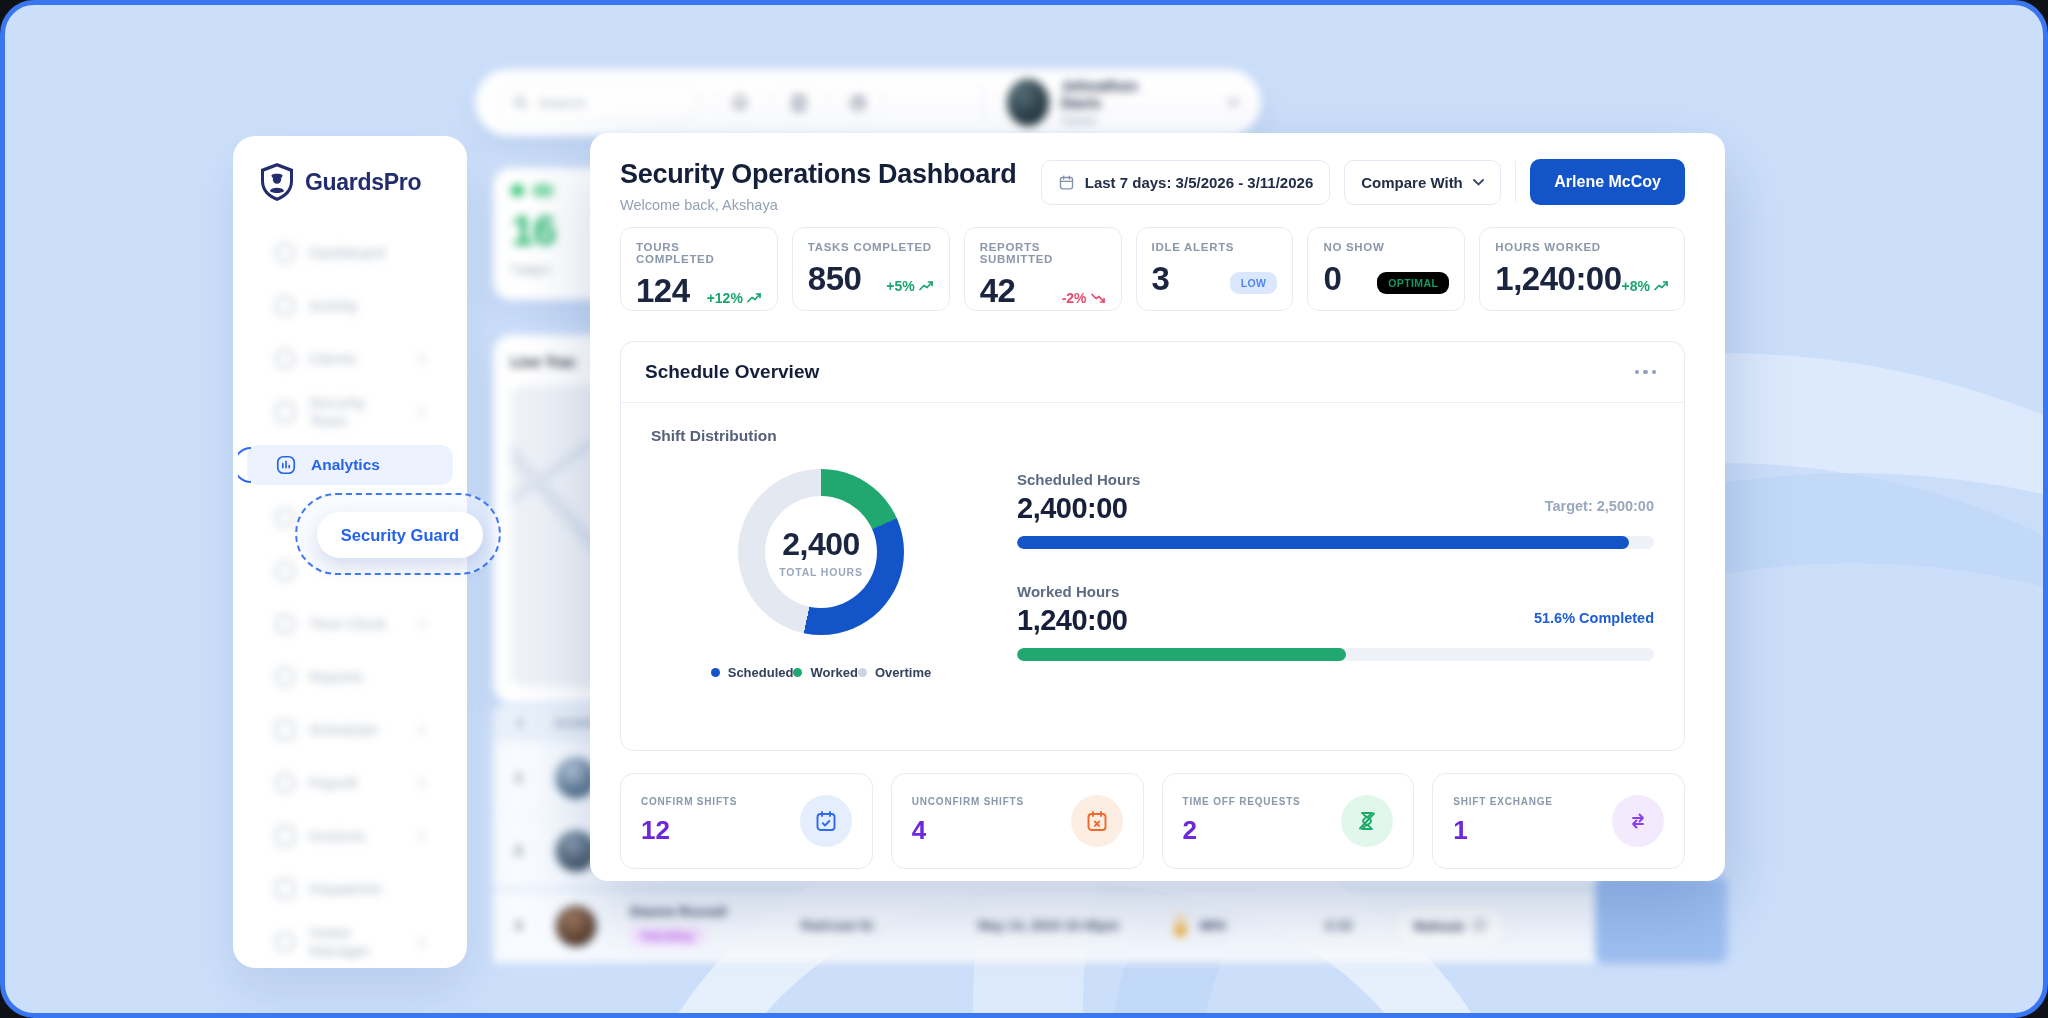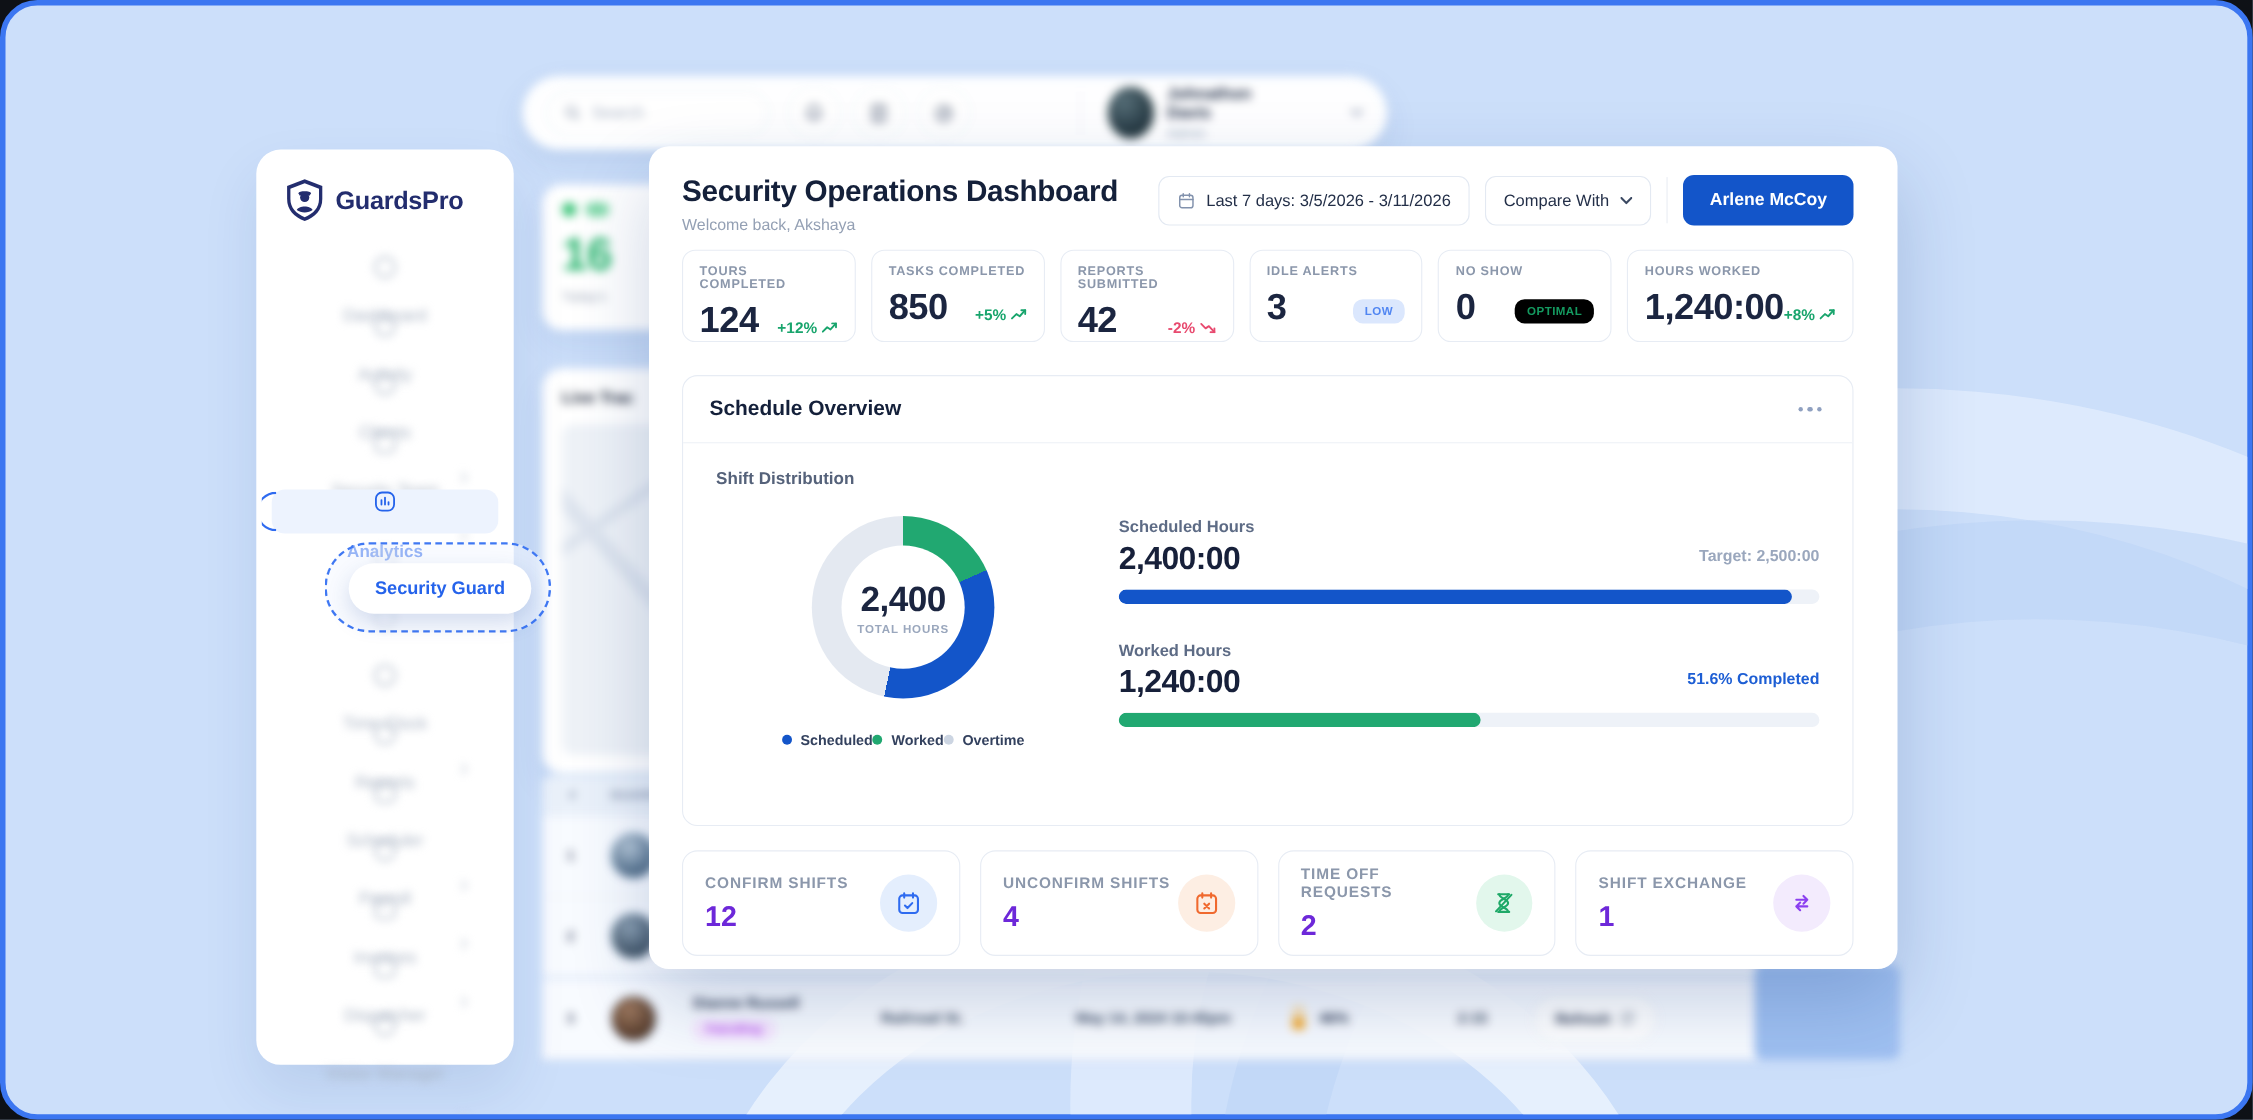--- a/index.html
+++ b/index.html
@@ -95,24 +95,23 @@
   
   .sidebar{
     position:absolute; left:228px; top:131px; width:234px; height:832px;
     background:#fff; border-radius:22px; z-index:4;
     box-shadow:0 24px 50px rgba(23,58,128,.10);
   }
   .logo{ display:flex; align-items:center; gap:10px; padding:26px 0 0 26px; }
   .logo-text{ font-size:23px; font-weight:800; color:#232d6e; letter-spacing:-.3px;}
   .nav{ list-style:none; margin-top:31px; padding:0 14px; }
   .nav li{
-    height:40px; margin-bottom:13px; display:flex; align-items:center; gap:26px;
+    height:40px; margin-bottom:13px; display:flex; align-items:center; gap:14px;
     padding:0 28px; border-radius:12px; color:#a8b2c2; font-size:15.5px; cursor:pointer;
     position:relative;
-    flex-direction:column;
   }
   .nav li.blur{ filter:blur(4px); }
   .nav li.active{ background:#edf3fe; color:#2563eb; font-weight:bold; }
   .nav li.active .arc{ position:absolute; left:-9px; top:2px; }
   .nav-glyph{ width:20px; height:20px; border:2px solid #b9c2cf; border-radius:50%; flex:none;}
   .nav-glyph.sq{ border-radius:6px; }
   .nav .chev{ margin-left:auto; color:#c2cad6; display:flex; }
 
   .sg-dash{
     position:absolute; left:62px; top:357px; width:206px; height:82px; z-index:6;
@@ -132,21 +131,21 @@
     background:#fff; border-radius:18px; z-index:5; padding:26px 40px 0 30px;
     box-shadow:0 30px 70px rgba(23,58,128,.22);
   }
   .p-head{ display:flex; justify-content:space-between; align-items:flex-start; }
   .p-title{ font-size:27px; font-weight:800; color:#14203a; letter-spacing:-.3px;}
   .p-sub{ font-size:14.5px; color:#94a0b4; margin-top:7px; }
   .p-actions{ display:flex; align-items:center; gap:14px; }
   .chip{
     height:45px; border:1.5px solid #e3e9f2; border-radius:10px; background:#fff;
     display:flex; align-items:center; gap:10px; padding:0 16px;
-    font-size:15px; font-weight:normal; color:#232f48; cursor:pointer;
+    font-size:15px; font-weight:bold; color:#232f48; cursor:pointer;
   }
   .p-div{ width:1.5px; height:42px; background:#e9edf4; }
   .btn-primary{
     height:46px; padding:0 24px; background:#1355c9; color:#fff; border:none;
     border-radius:10px; font-size:16px; font-weight:bold; cursor:pointer; font-family:inherit;
   }
 
   .stats{ display:flex; gap:14px; margin-top:14px; }
   .stat{
     flex:1; height:84px; border:1.5px solid #e7ecf4; border-radius:12px;
@@ -184,21 +183,21 @@
   .bar-val{ font-size:29px; font-weight:800; color:#17203a; letter-spacing:-.5px;}
   .side-note{ font-size:14.5px; font-weight:bold; padding-bottom:5px;}
   .track{ margin-top:11px; height:13px; border-radius:7px; background:#eef2f8; overflow:hidden;}
   .fill{ height:100%; border-radius:7px; }
 
   .shift-cards{ display:flex; gap:18px; margin-top:22px; }
   .scard{
     flex:1; height:96px; border:1.5px solid #e7ecf4; border-radius:14px; background:#fff;
     display:flex; justify-content:space-between; align-items:center; padding:0 20px;
   }
-  .scard-label{ font-size:14px; font-weight:bold; letter-spacing:.8px; color:#8b97ab;}
+  .scard-label{ font-size:10px; font-weight:bold; letter-spacing:.8px; color:#8b97ab;text-align:center;}
   .scard-val{ font-size:26px; font-weight:800; color:#6d28d9; margin-top:8px;}
   .scard-ico{ width:52px; height:52px; border-radius:50%; display:flex; align-items:center; justify-content:center;}
 
   svg{ display:block; }
 </style>
 </head>
 <body>
 
 <div class="stage">
   <div class="swoosh sw1"></div>

